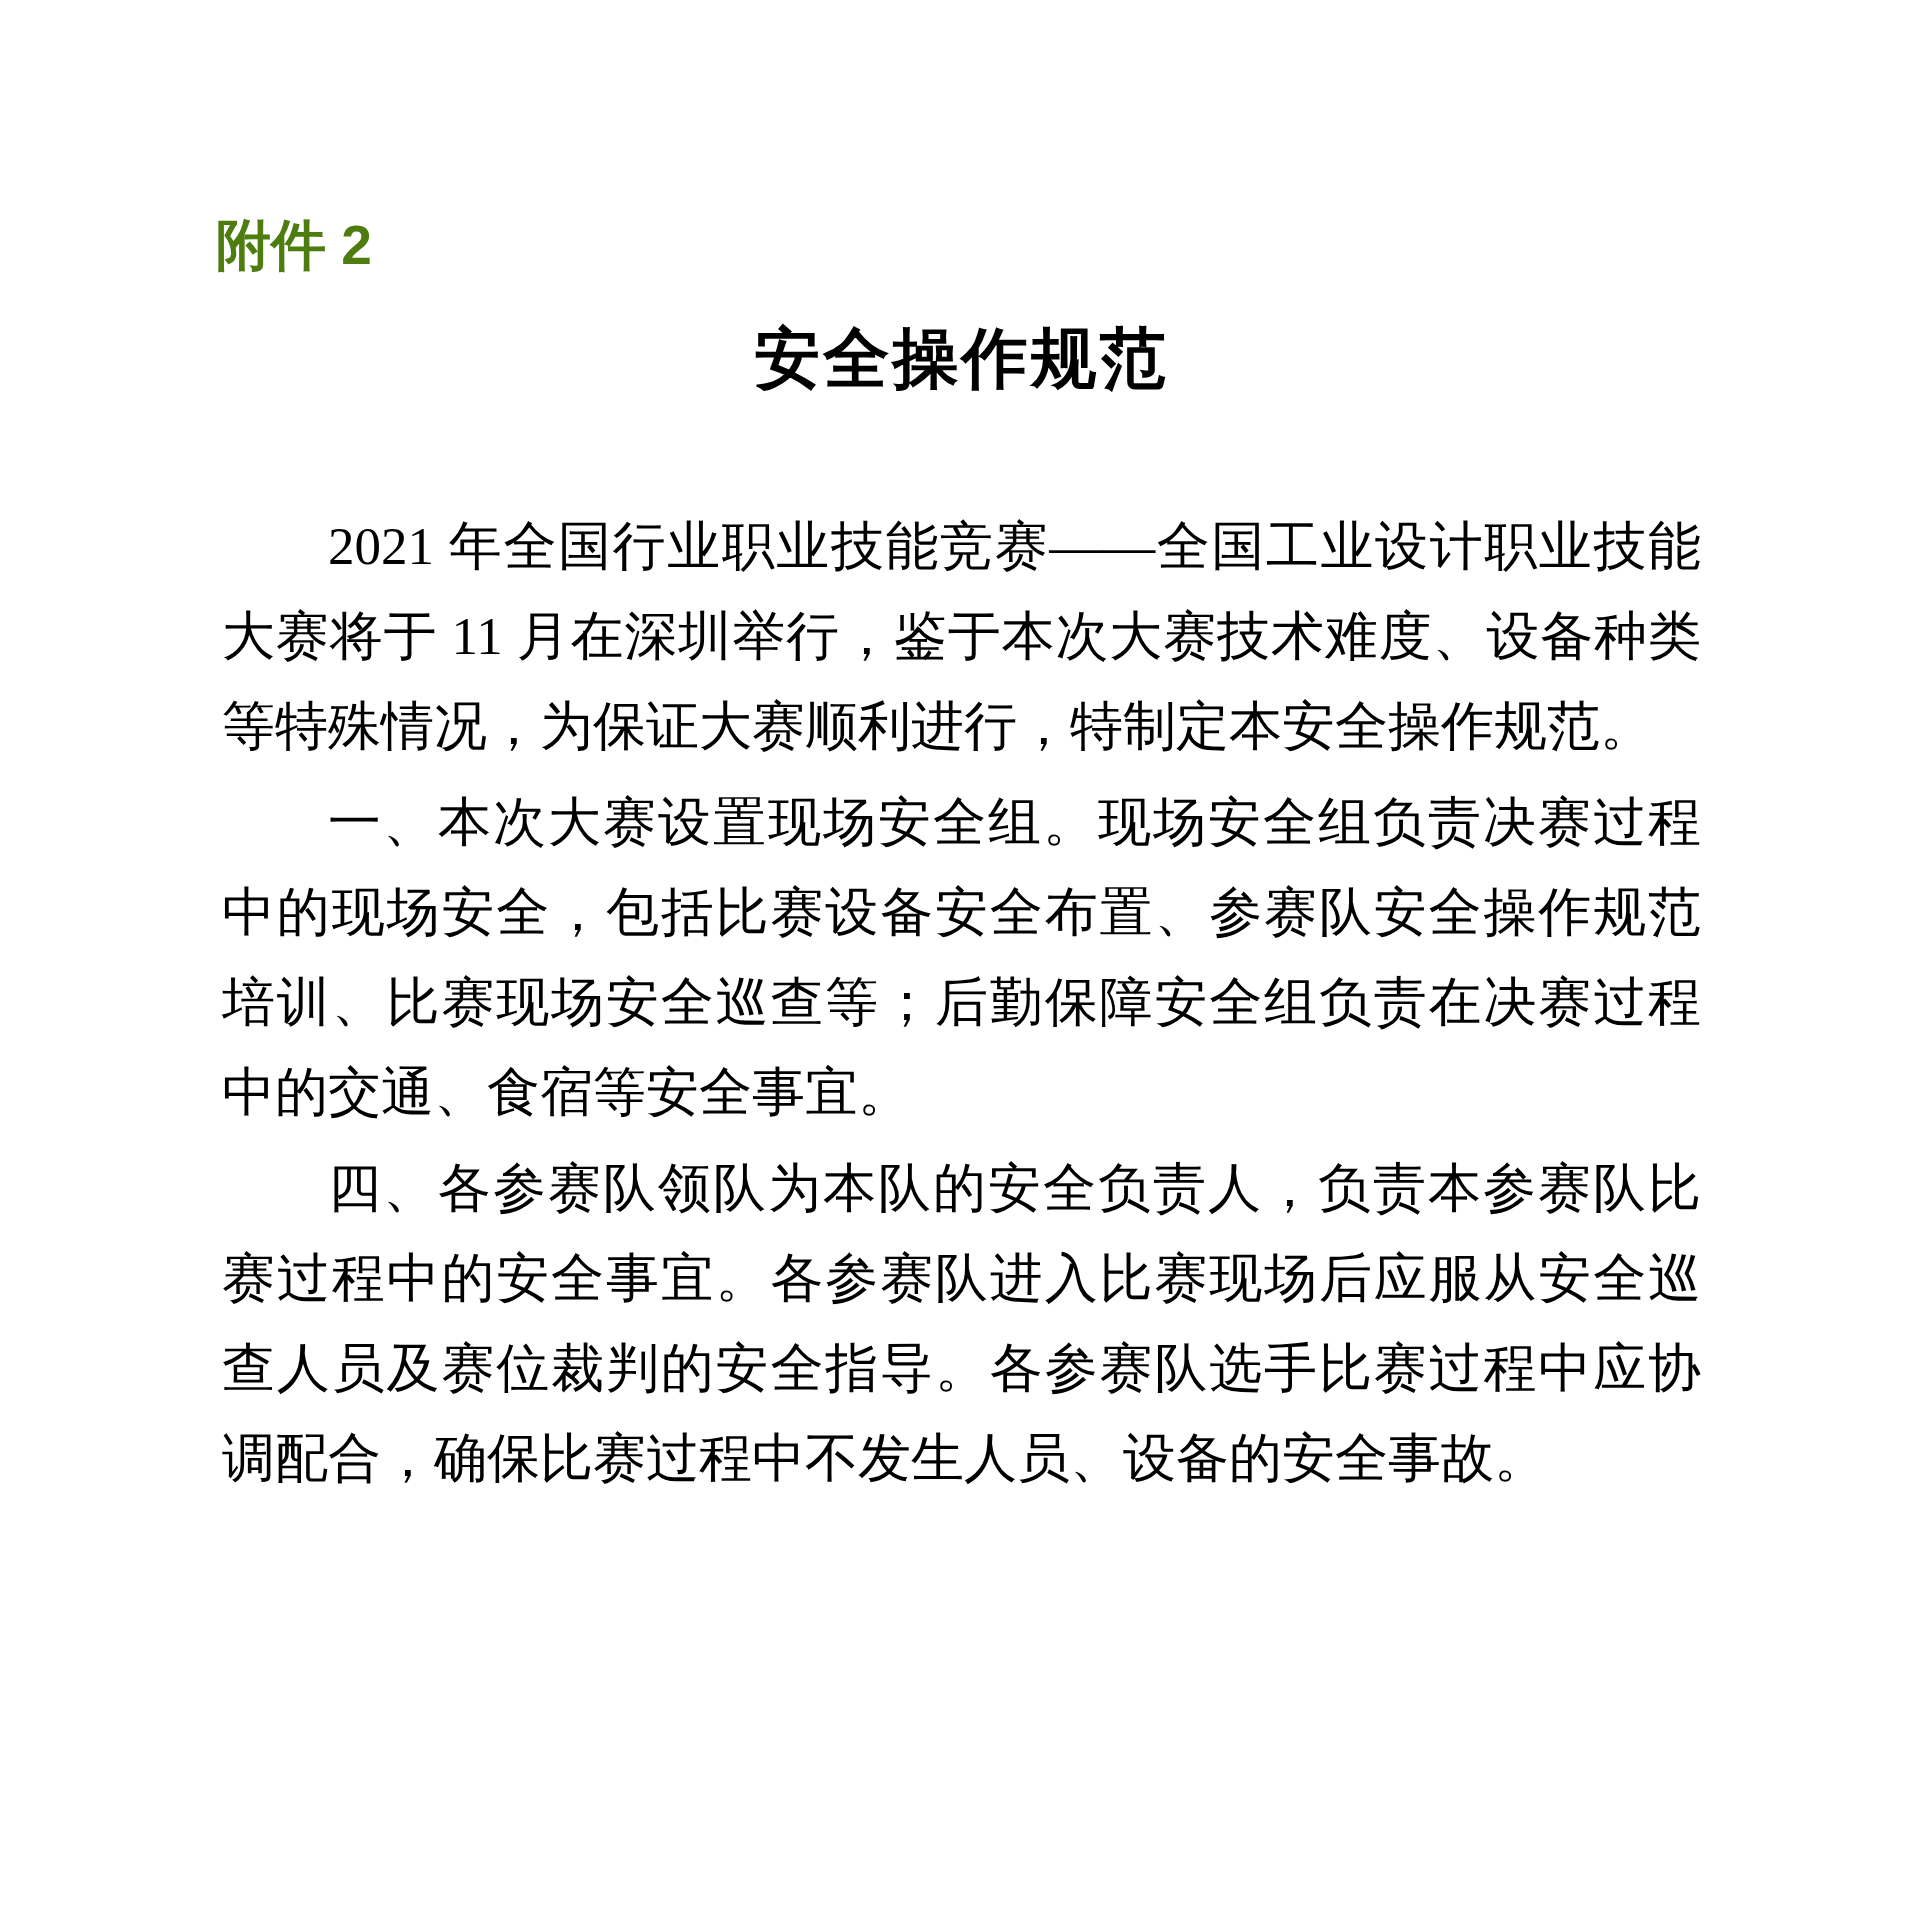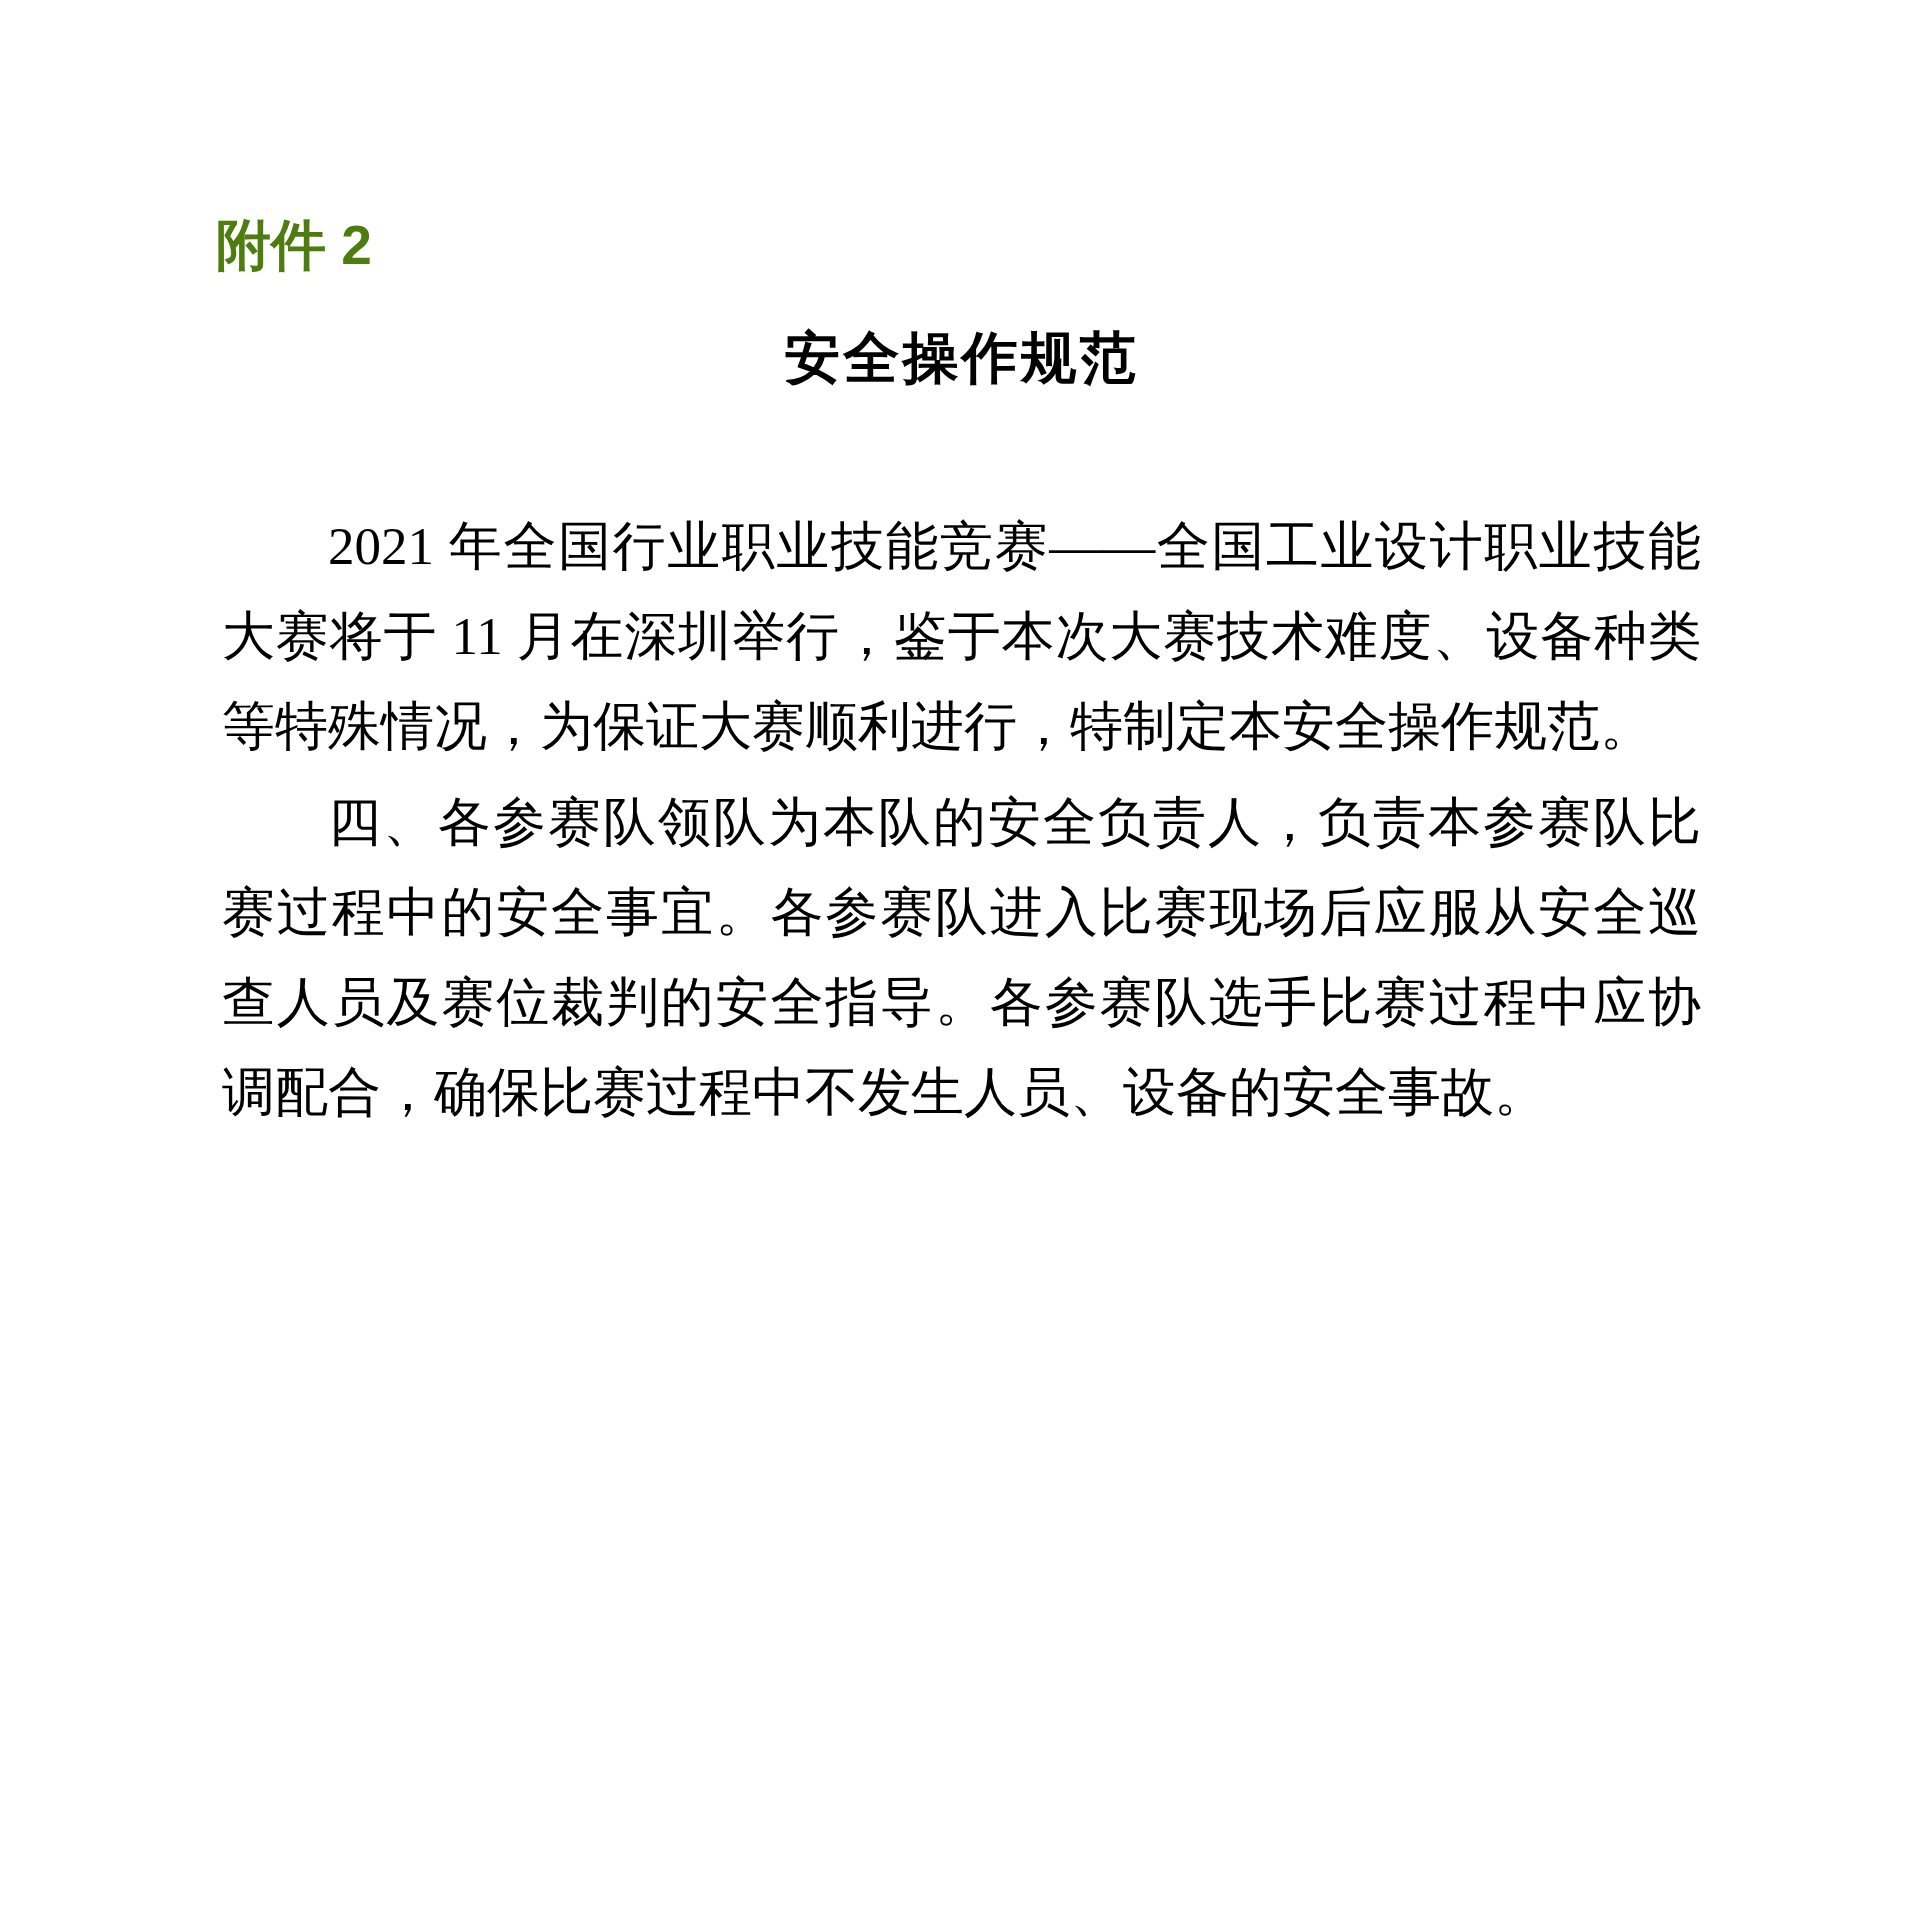--- a/index.html
+++ b/index.html
@@ -22,21 +22,21 @@
     font-weight: 600;
     font-size: 55px;
     line-height: 58px;
     text-align: left;
     color: #4d7c0f;
   }
   .doc-title {
     margin: 46px 0 0 0;
     font-family: "Liberation Serif", "DejaVu Serif", serif;
     font-weight: bold;
-    font-size: 56px;
+    font-size: 66px;
     line-height: 77px;
     text-align: center;
     letter-spacing: 3.1px;
     color: #000000;
   }
   .doc-body {
     margin-top: 104px;
     font-family: "Liberation Serif", "DejaVu Serif", serif;
     font-size: 53px;
     line-height: 90px;
@@ -53,16 +53,17 @@
 </head>
 <body>
 
 <div class="page">
   <div class="attachment">附件 2</div>
 
   <h1 class="doc-title">安全操作规范</h1>
 
   <div class="doc-body">
       <p>2021 年全国行业职业技能竞赛——全国工业设计职业技能大赛将于 11 月在深圳举行，鉴于本次大赛技术难度、设备种类等特殊情况，为保证大赛顺利进行，特制定本安全操作规范。</p>
+      <p>一、本次大赛设置现场安全组。现场安全组负责决赛过程中的现场安全，包括比赛设备安全布置、参赛队安全操作规范培训、比赛现场安全巡查等；后勤保障安全组负责在决赛过程中的交通、食宿等安全事宜。</p>
       <p>四、各参赛队领队为本队的安全负责人，负责本参赛队比赛过程中的安全事宜。各参赛队进入比赛现场后应服从安全巡查人员及赛位裁判的安全指导。各参赛队选手比赛过程中应协调配合，确保比赛过程中不发生人员、设备的安全事故。</p>
     </div>
 </div>
 
 
 </body></html>

